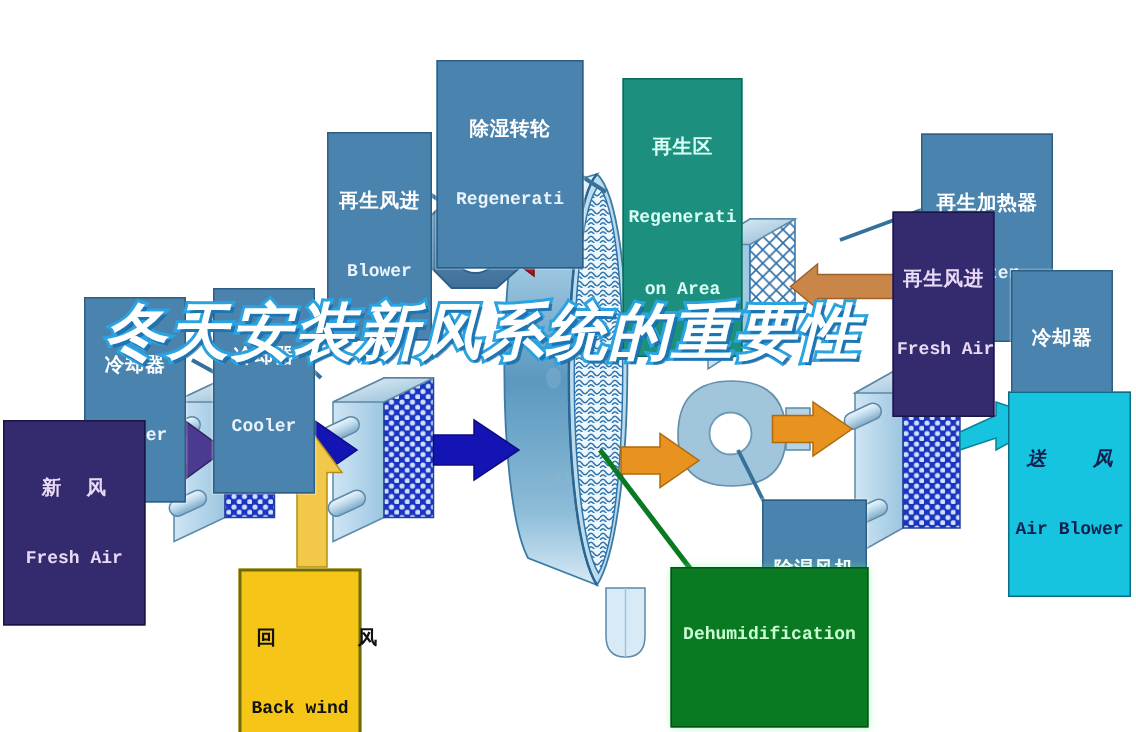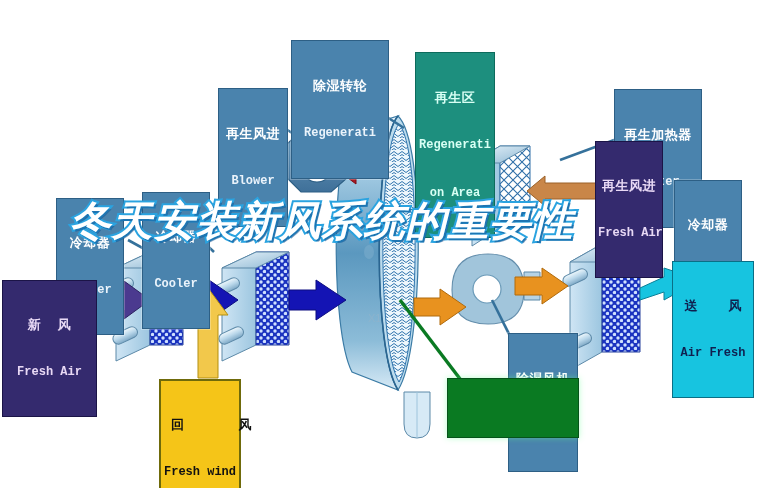--- a/index.html
+++ b/index.html
@@ -35,21 +35,21 @@
   .purple .cn{font-size:13px;}
   .purple .en{font-size:12px;}
 
   
   .yellow{background:#f5c518;border:2px solid #6f6a0a;color:#111111;}
   .yellow .cn{font-size:13px;letter-spacing:8px;padding-left:8px;}
   .yellow .en{font-size:12px;}
 
   
   .cyan{background:#17c4e0;border:1px solid #0a6f86;color:#10204f;}
-  .cyan .cn{font-size:13px;letter-spacing:8px;padding-left:8px;}
+  .cyan .cn{font-size:13px;letter-spacing:8px;padding-left:8px;font-style:italic;}
   .cyan .en{font-size:12px;}
 
   
   .green{background:#0a7a22;border:1px solid #06531a;color:#c8ffd2;
          box-shadow:0 0 6px rgba(90,255,140,.45);}
   .green .cn{font-size:13px;letter-spacing:10px;padding-left:10px;}
   .green .en{font-size:12px;}
 
   
   #headline{position:absolute;left:0;top:198px;width:643px;z-index:90;
@@ -273,34 +273,35 @@
     <span class="en">Cooler</span>
   </div>
 
   <div class="lbl purple" style="left:2px;top:280px;width:95px;padding:2px 2px;">
     <span class="cn">新    风</span>
     <span class="en">Fresh Air</span>
   </div>
 
   <div class="lbl yellow" style="left:159px;top:379px;width:82px;padding:2px 2px;">
     <span class="cn">回    风</span>
-    <span class="en">Fresh wind</span>
+    <span class="en">Back wind</span>
   </div>
 
   <div class="lbl cyan" style="left:672px;top:261px;width:82px;padding:2px 2px;">
     <span class="cn">送  风</span>
-    <span class="en">Air Fresh</span>
+    <span class="en">Air Blower</span>
   </div>
 
   <div class="lbl blue" style="left:508px;top:333px;width:70px;padding:3px 2px;">
     <span class="cn">除湿风机</span>
     <span class="en">Blower</span>
   </div>
 
   <div class="lbl green" style="left:447px;top:378px;width:132px;padding:3px 2px;">
+    <span class="en">Dehumidification</span>
     
   </div>
 
   <div id="headline">
     <div class="l1">冬天安装新风系统的重要性</div>
   </div>
 
 </div>
 
 </body></html>

